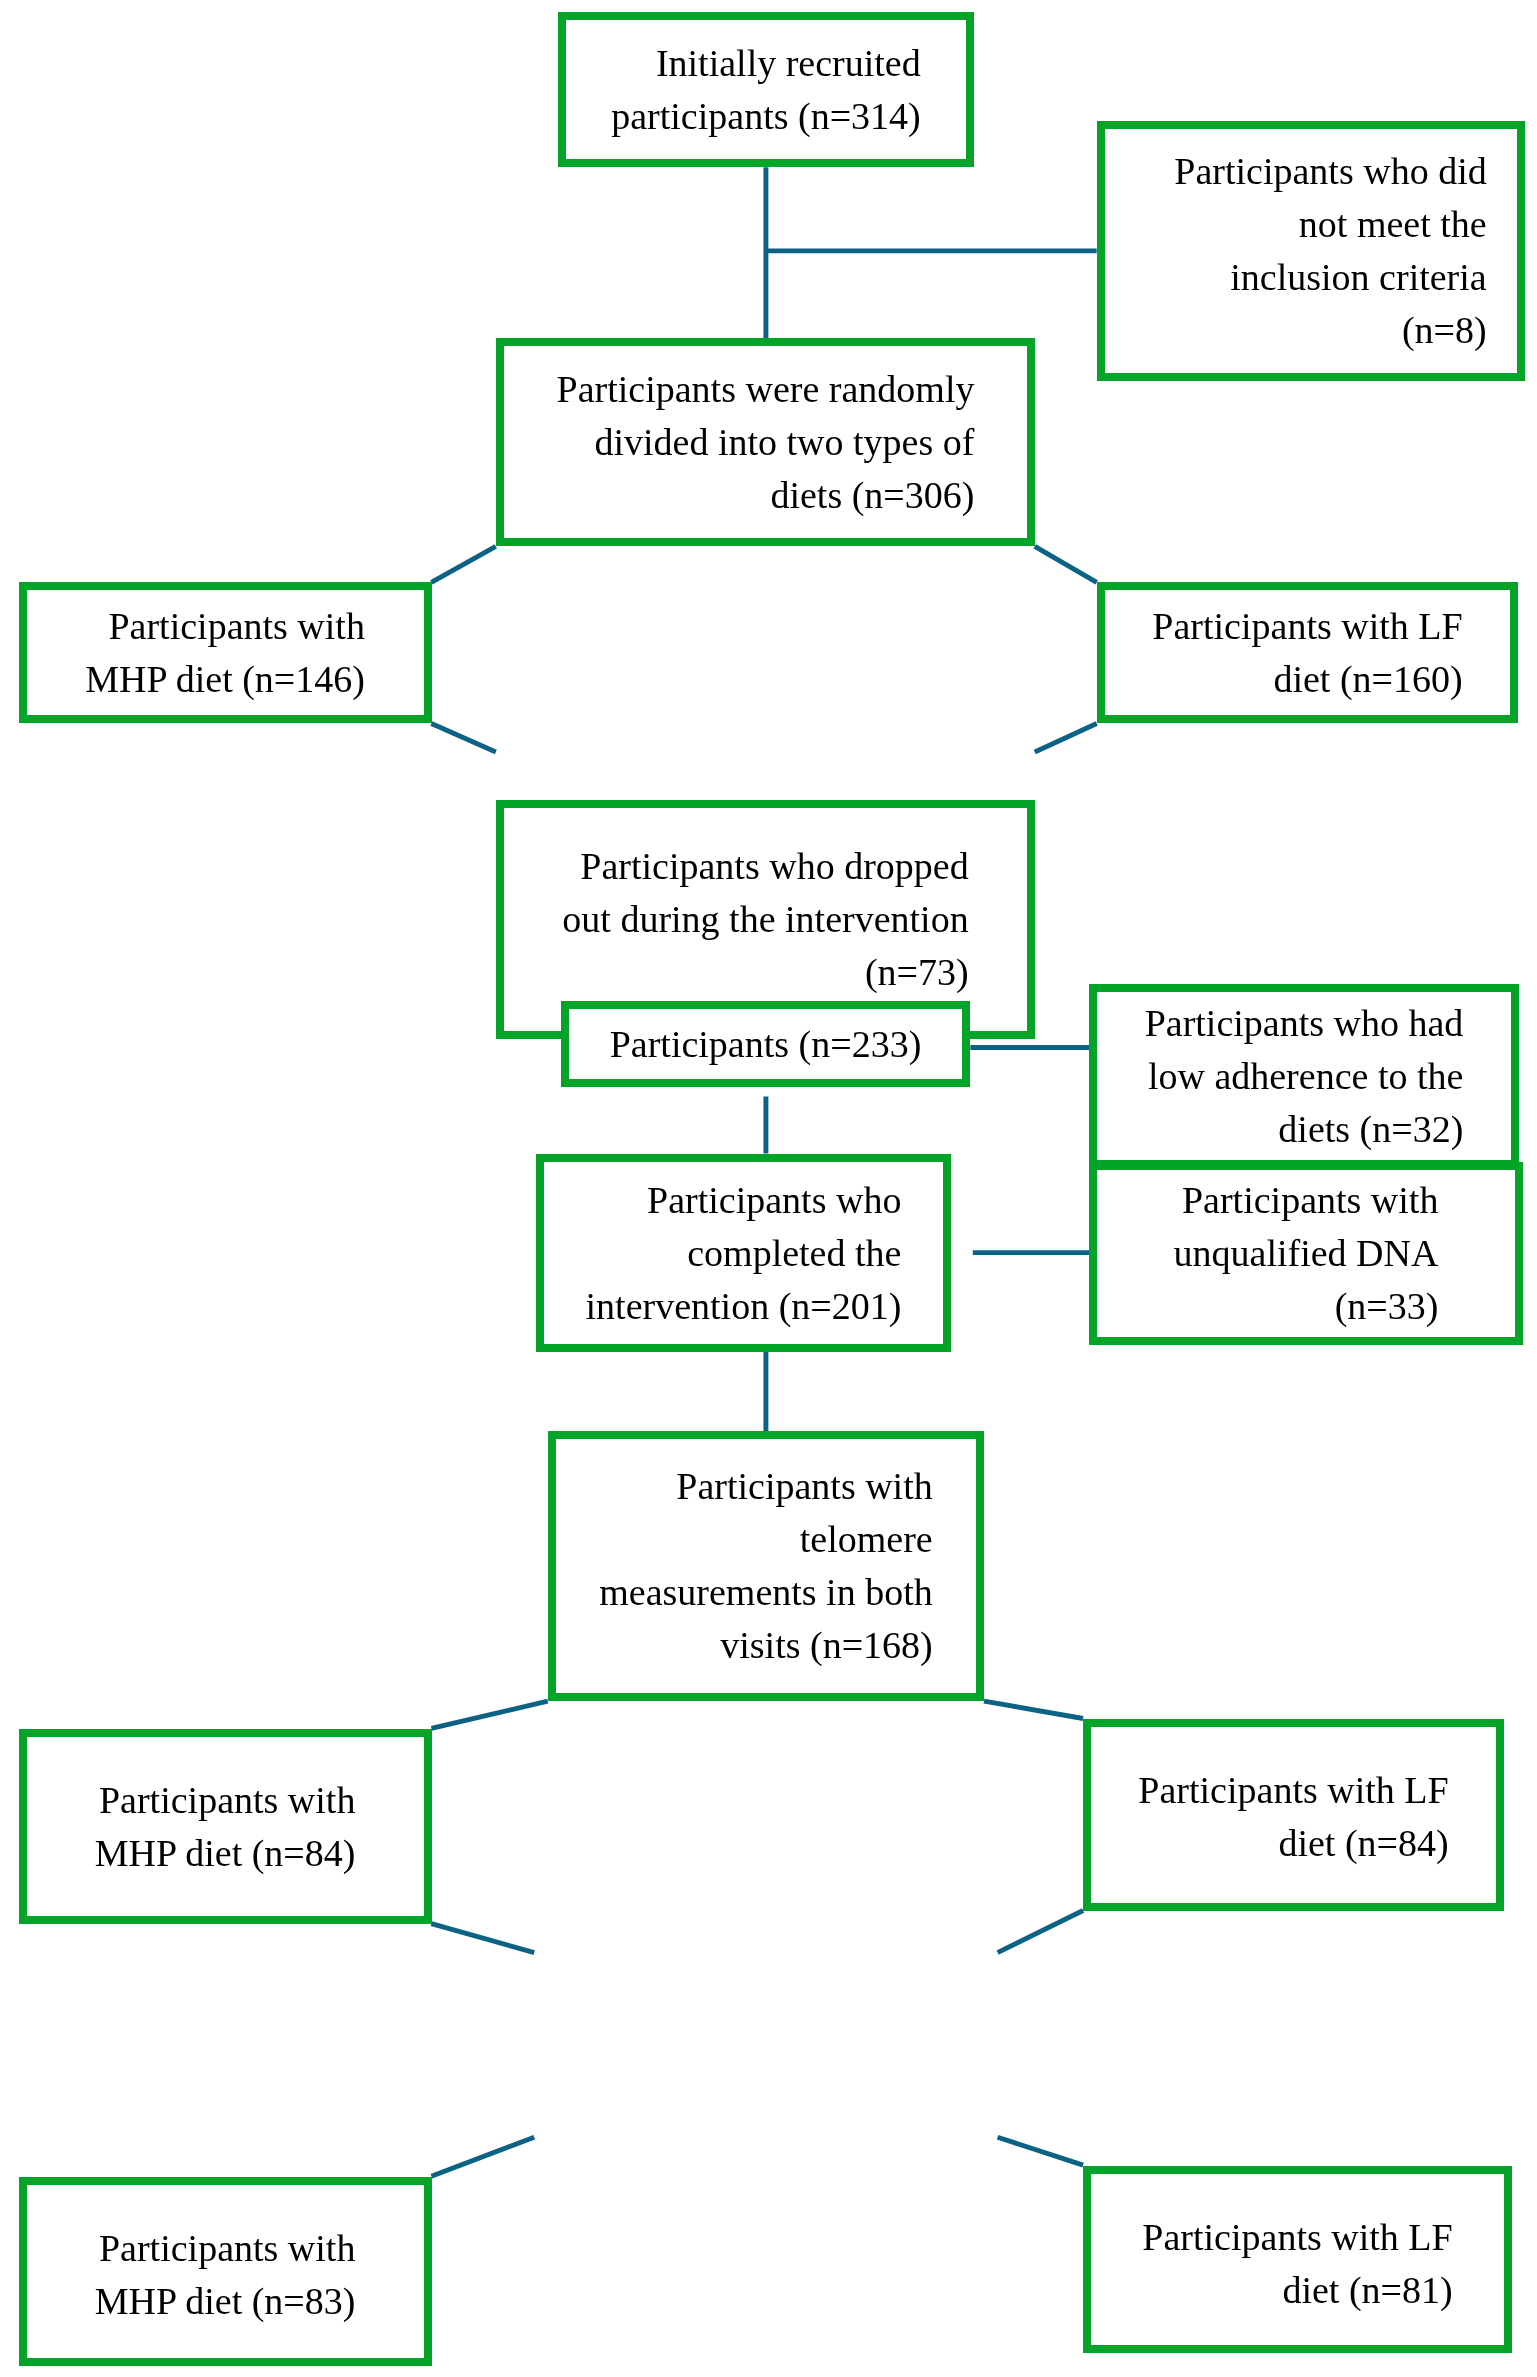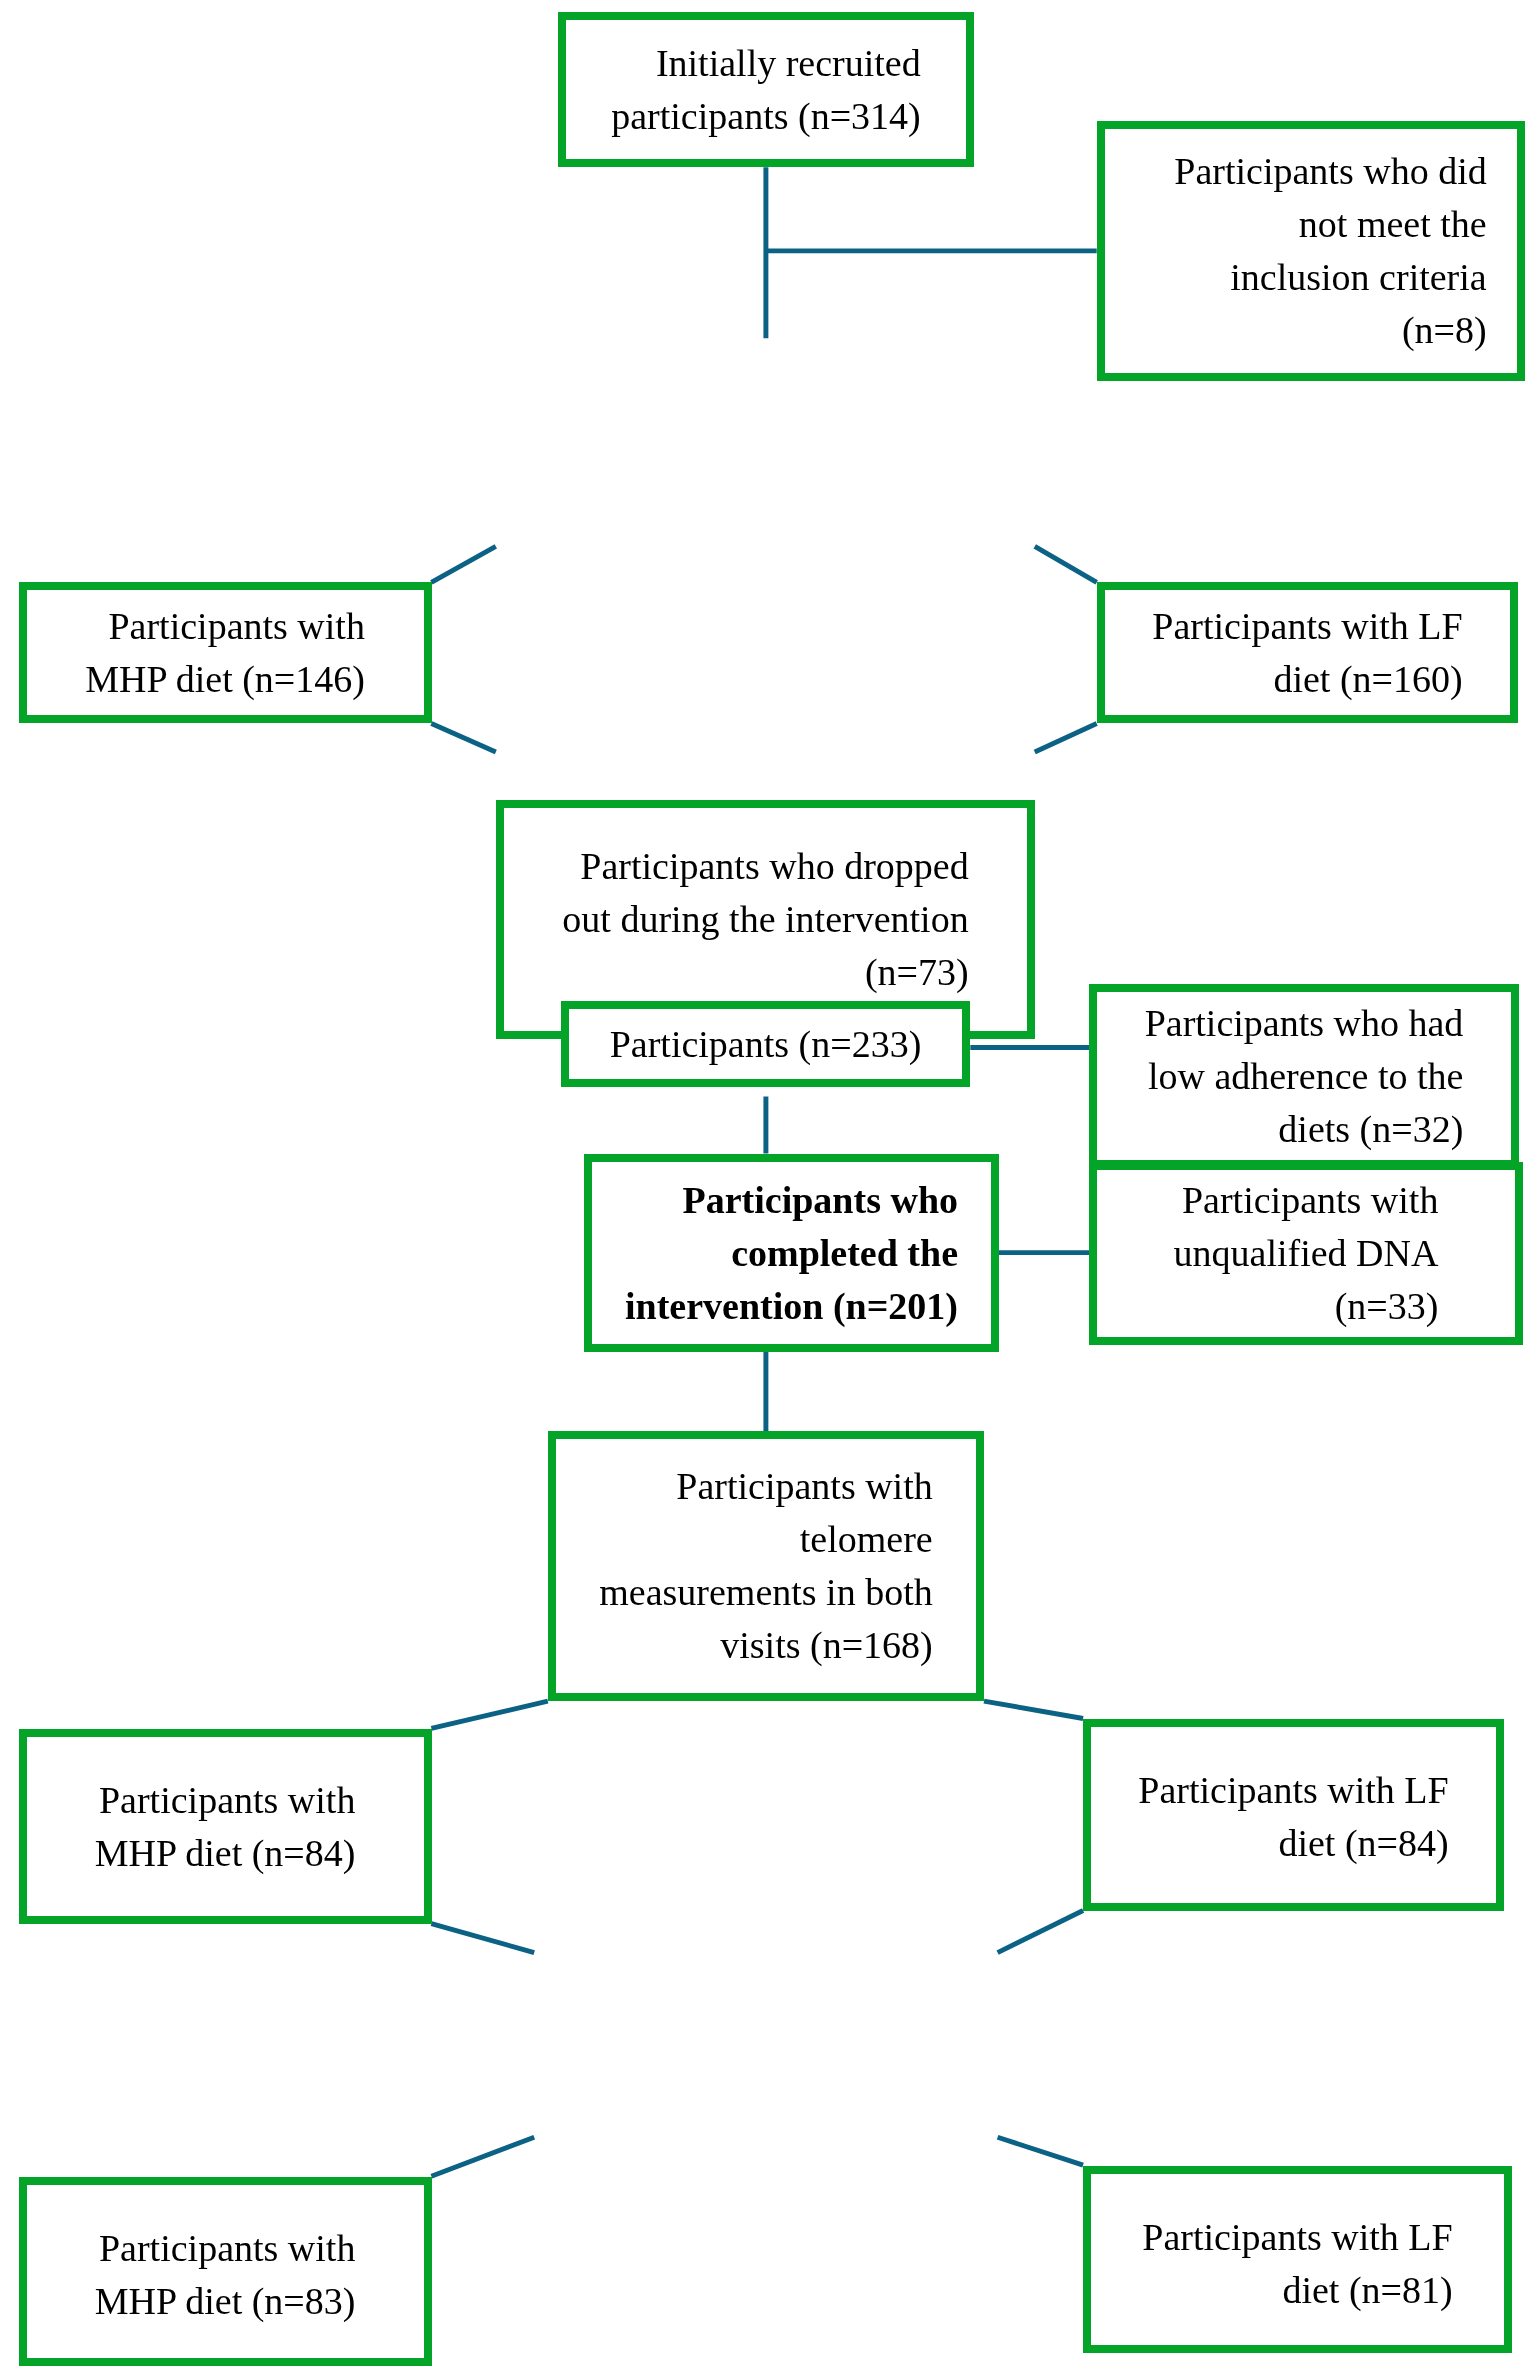--- a/index.html
+++ b/index.html
@@ -46,21 +46,21 @@
     padding-top: 37px;
   }
   .n1  { left: 558px;  top: 12.4px;   width: 416px; height: 155px; }
   .n2  { left: 1097px; top: 121px;  width: 428px; height: 260px; padding-left: 39px; }
   .n3  { left: 496px;  top: 338px;  width: 539px; height: 208px; }
   .n4  { left: 18.6px;   top: 582px;  width: 413px; height: 141px; }
   .n5  { left: 1097px; top: 582px;  width: 421px; height: 141px; }
   .n6  { left: 496px;  top: 752px; width: 539px; height: 239px; margin-top: 48px; }
   .n7  { left: 561px;  top: 1001px; width: 409px; height: 86px; }
   .n8  { left: 1089px; top: 984px; width: 430px; height: 184px; }
-  .n9  { left: 584px;  top: 1154px; width: 415px; height: 198px; font-weight: bold; }
+  .n9  { left: 536px;  top: 1154px; width: 415px; height: 198px; }
   .n10 { left: 1089px; top: 1162px; width: 434px; height: 183px; }
   .n11 { left: 548px;  top: 1431px; width: 436px; height: 270px; }
   .n12 { left: 18.6px;   top: 1729px; width: 413px; height: 195px; }
   .n13 { left: 1083px; top: 1719px; width: 421px; height: 192px; }
   .n14 { left: 534px;  top: 1953px; width: 463px; height: 185px; }
   .n15 { left: 18.6px;   top: 2177px; width: 413px; height: 189px; }
   .n16 { left: 1083px; top: 2166px; width: 429px; height: 187px; }
 </style>
 </head>
 <body>
@@ -86,20 +86,23 @@
     <line x1="862" y1="3450" x2="696" y2="3513"></line>
     <line x1="1610" y1="3450" x2="1748" y2="3495"></line>
   </svg>
 
   <div class="node n1"><span>Initially recruited
 participants (n=314)</span></div>
   <div class="node n2"><span>Participants who did
 not meet the
 inclusion criteria
 (n=8)</span></div>
+  <div class="node n3"><span>Participants were randomly
+divided into two types of
+diets (n=306)</span></div>
   <div class="node n4"><span>Participants with
 MHP diet (n=146)</span></div>
   <div class="node n5"><span>Participants with LF
 diet (n=160)</span></div>
   <div class="node n6"><span>Participants who dropped
 out during the intervention
 (n=73)</span></div>
   <div class="node n7"><span>Participants (n=233)</span></div>
   <div class="node n8"><span>Participants who had
 low adherence to the

